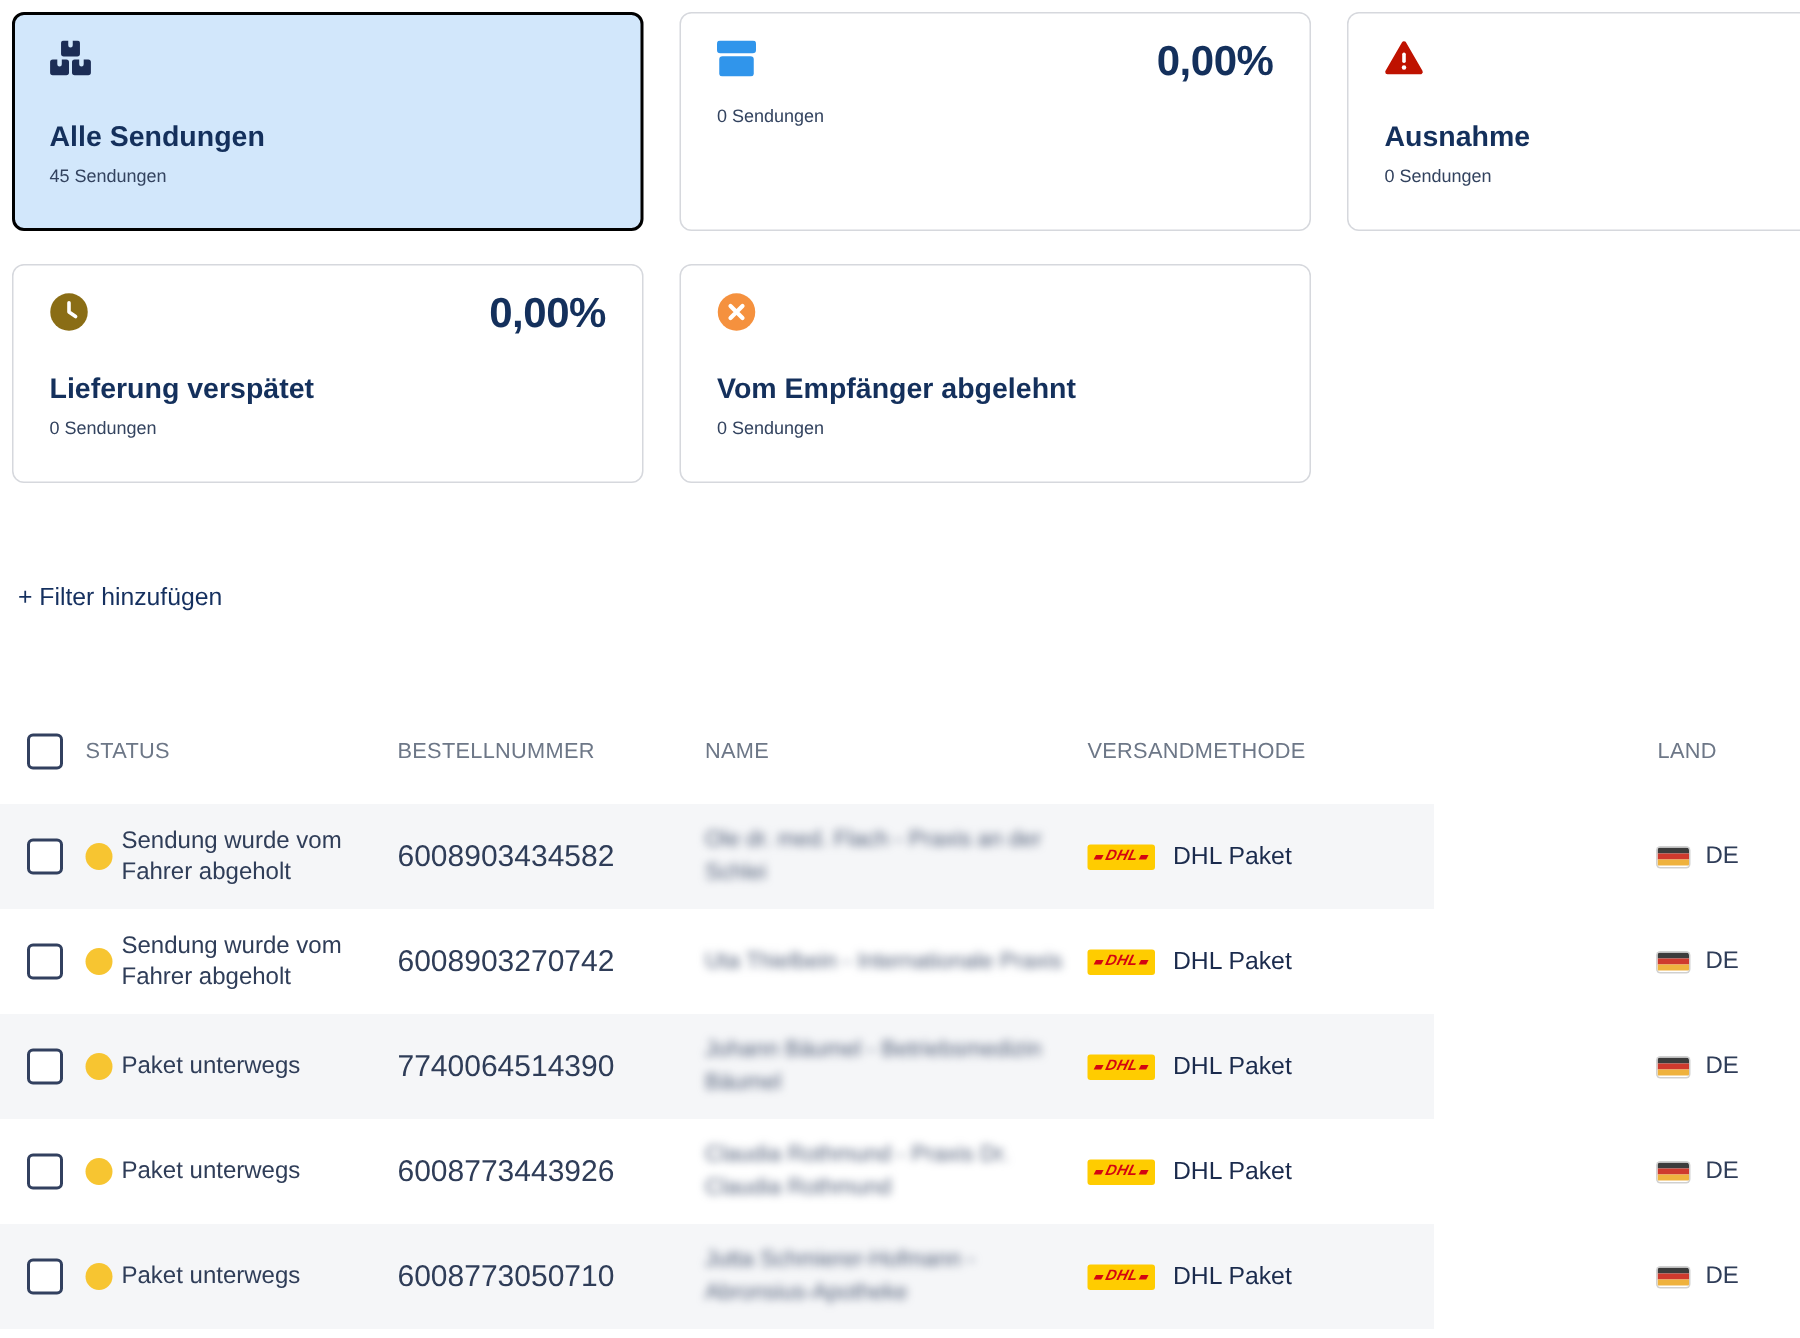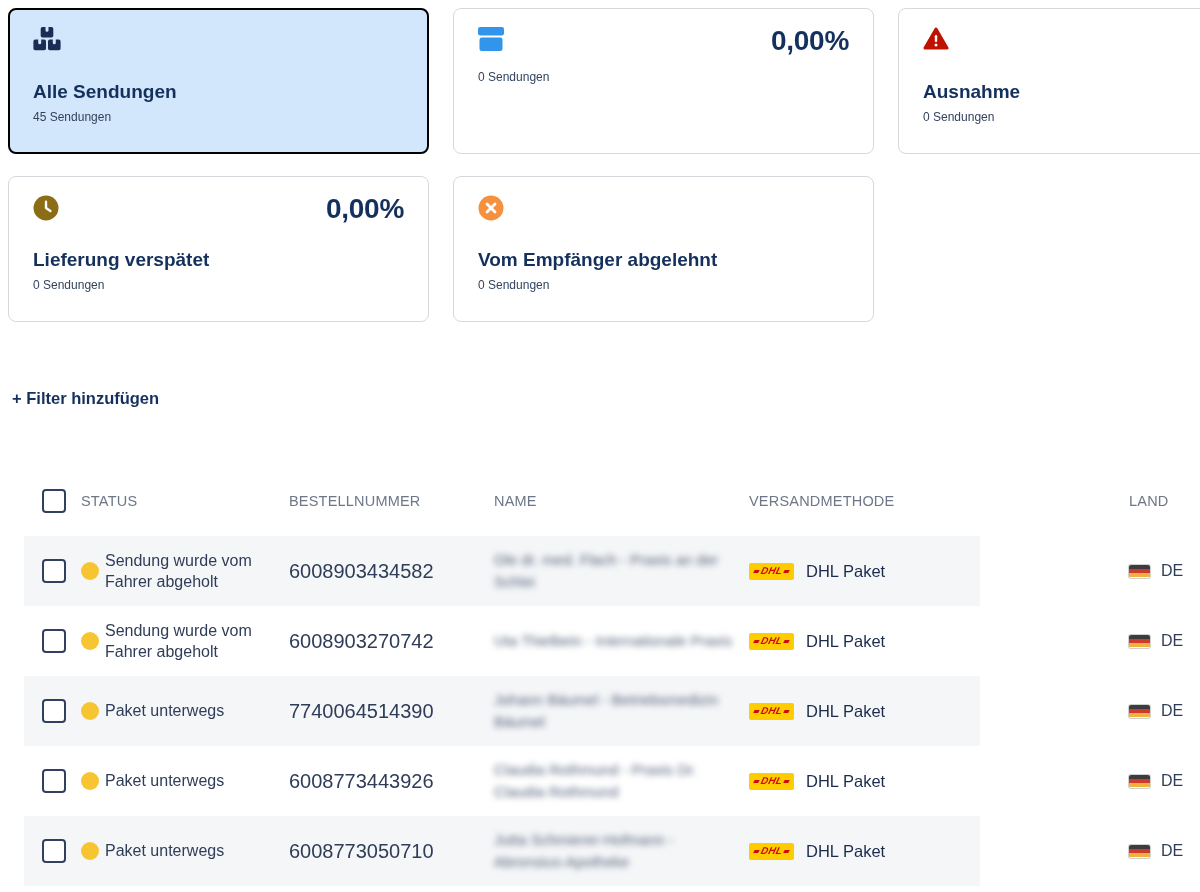--- a/index.html
+++ b/index.html
@@ -24,23 +24,23 @@
   .ctitle{font-size:19px;font-weight:700;color:#14305c;margin-top:18px;white-space:nowrap;}
   .ccount{font-size:12px;color:#33435f;margin-top:7px;}
   
   .filterbar{position:absolute;left:12px;top:389px;display:flex;align-items:center;gap:43px;}
   .chip{
     box-sizing:border-box;display:inline-flex;align-items:center;gap:13px;height:46px;
     padding:0 17px;border:2px solid #4b93dd;border-radius:8px;background:#ecf5fd;cursor:pointer;
   }
   .chip-label{font-size:15px;font-weight:700;color:#15305f;white-space:nowrap;}
   .chip-close{display:inline-flex;cursor:pointer;margin-left:4px;}
-  .addfilter{font-size:16.5px;font-weight:700;color:#15305f;cursor:pointer;white-space:nowrap;}
+  .addfilter{font-size:16.5px;font-weight:400;color:#15305f;cursor:pointer;white-space:nowrap;}
   
-  .table{position:absolute;left:0;top:478px;width:956px;padding-left:24px;}
+  .table{position:absolute;left:0;top:478px;width:956px;}
   .grid-cols{display:grid;grid-template-columns:57px 208px 205px 255px 380px 1fr;align-items:center;}
   .thead{height:46px;margin-bottom:12px;}
   .th{font-size:14.5px;color:#6d7787;letter-spacing:0.2px;}
   .checkbox{display:block;width:20px;height:20px;border:2px solid #32405f;border-radius:4px;background:#fff;margin-left:18px;cursor:pointer;}
   .trow{height:70px;cursor:pointer;}
   .trow.odd{background:#f5f6f8;}
   .c-status{display:flex;align-items:center;gap:6px;}
   .dot{width:18px;height:18px;border-radius:50%;background:#f7c531;flex:none;}
   .stxt{font-size:16px;color:#2f3d58;line-height:1.32;max-width:158px;}
   .c-order{font-size:20px;color:#2f3d58;}

